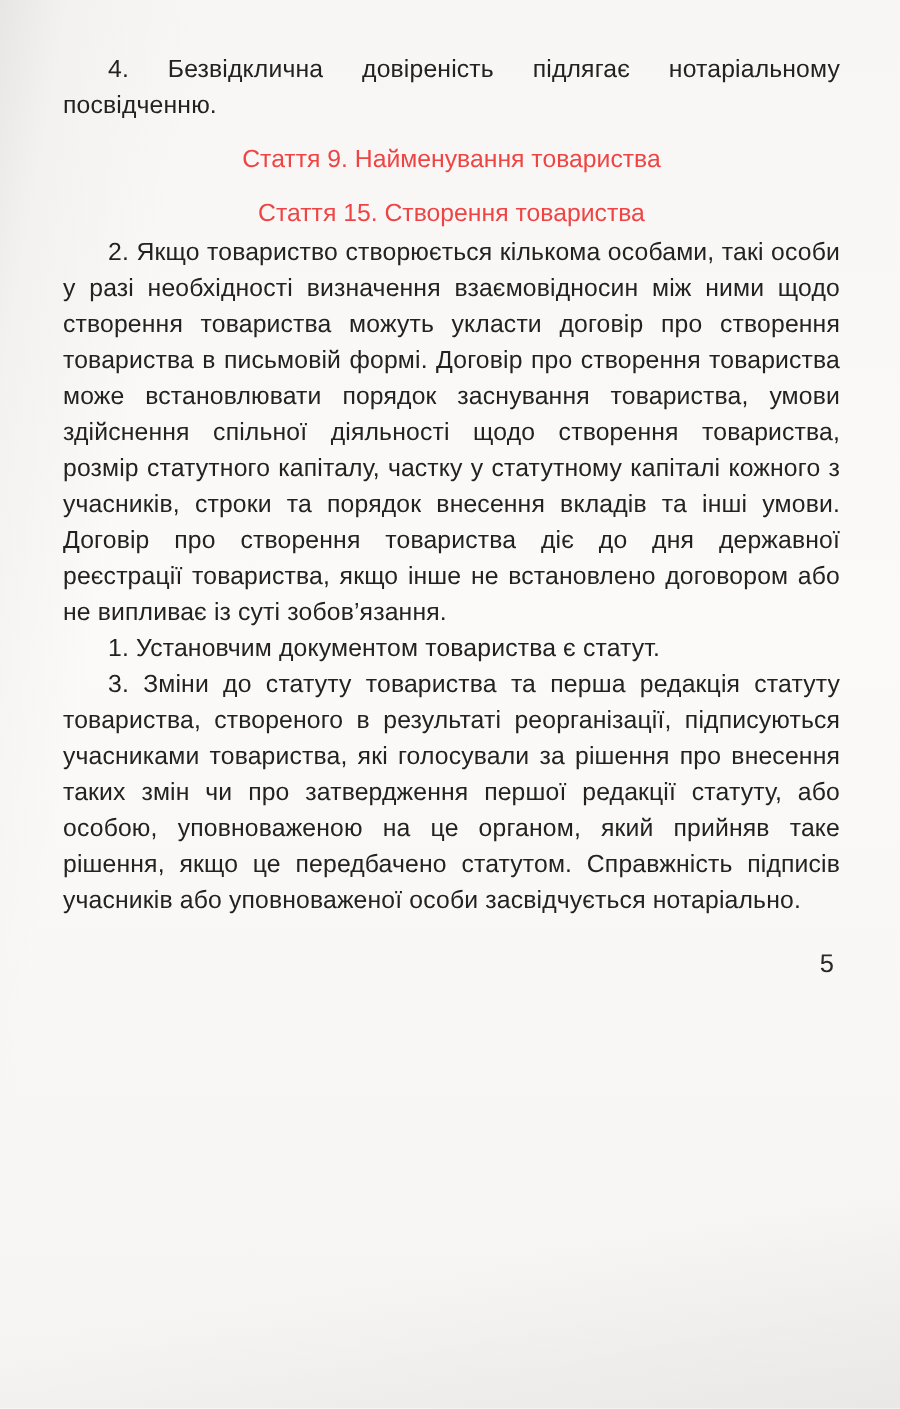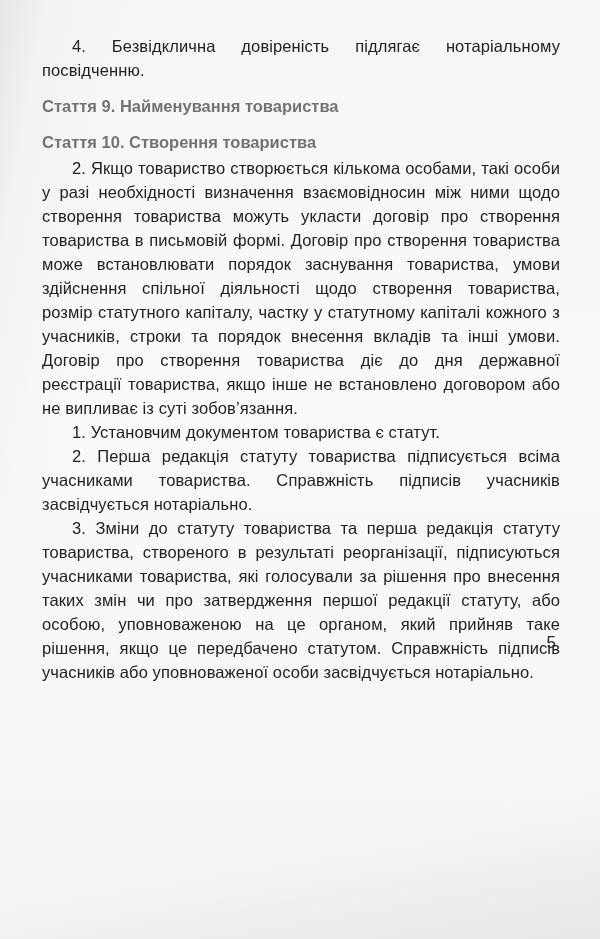--- a/index.html
+++ b/index.html
@@ -43,46 +43,45 @@
     font-size: 20px;
     line-height: 26px;
     font-weight: bold;
     text-align: center;
     color: #171717;
   }
   h2.article {
     margin: 12px 0 2px 0;
     font-size: 16.5px;
     line-height: 24px;
-    font-weight: bold;
-    text-align: left;
-    color: #737373;
+    font-weight: normal;
+    text-align: center;
+    color: #ef4444;
   }
   .pagenum {
     position: absolute;
     right: 44px;
     bottom: 22px;
     font-size: 17px;
     color: #2a2a2a;
   }
 </style>
 </head>
 <body>
 
 <div class="page">
   <div class="content">
 
     <p class="body">4. Безвідклична довіреність підлягає нотаріальному посвідченню.</p>
 
 
     <h2 class="article">Стаття 9. Найменування товариства</h2>
 
-    <h2 class="article">Стаття 10. Створення товариства</h2>
+    <h2 class="article">Стаття 15. Створення товариства</h2>
     <p class="body">2. Якщо товариство створюється кількома особами, такі особи у разі необхідності визначення взаємовідносин між ними щодо створення товариства можуть укласти договір про створення товариства в письмовій формі. Договір про створення товариства може встановлювати порядок заснування товариства, умови здійснення спільної діяльності щодо створення товариства, розмір статутного капіталу, частку у статутному капіталі кожного з учасників, строки та порядок внесення вкладів та інші умови. Договір про створення товариства діє до дня державної реєстрації товариства, якщо інше не встановлено договором або не випливає із суті зобов’язання.</p>
 
     <p class="body">1. Установчим документом товариства є статут.</p>
-    <p class="body">2. Перша редакція статуту товариства підписується всіма учасниками товариства. Справжність підписів учасників засвідчується нотаріально.</p>
     <p class="body">3. Зміни до статуту товариства та перша редакція статуту товариства, створеного в результаті реорганізації, підписуються учасниками товариства, які голосували за рішення про внесення таких змін чи про затвердження першої редакції статуту, або особою, уповноваженою на це органом, який прийняв таке рішення, якщо це передбачено статутом. Справжність підписів учасників або уповноваженої особи засвідчується нотаріально.</p>
 
   </div>
 
   <div class="pagenum">5</div>
 </div>
 
 </body></html>

